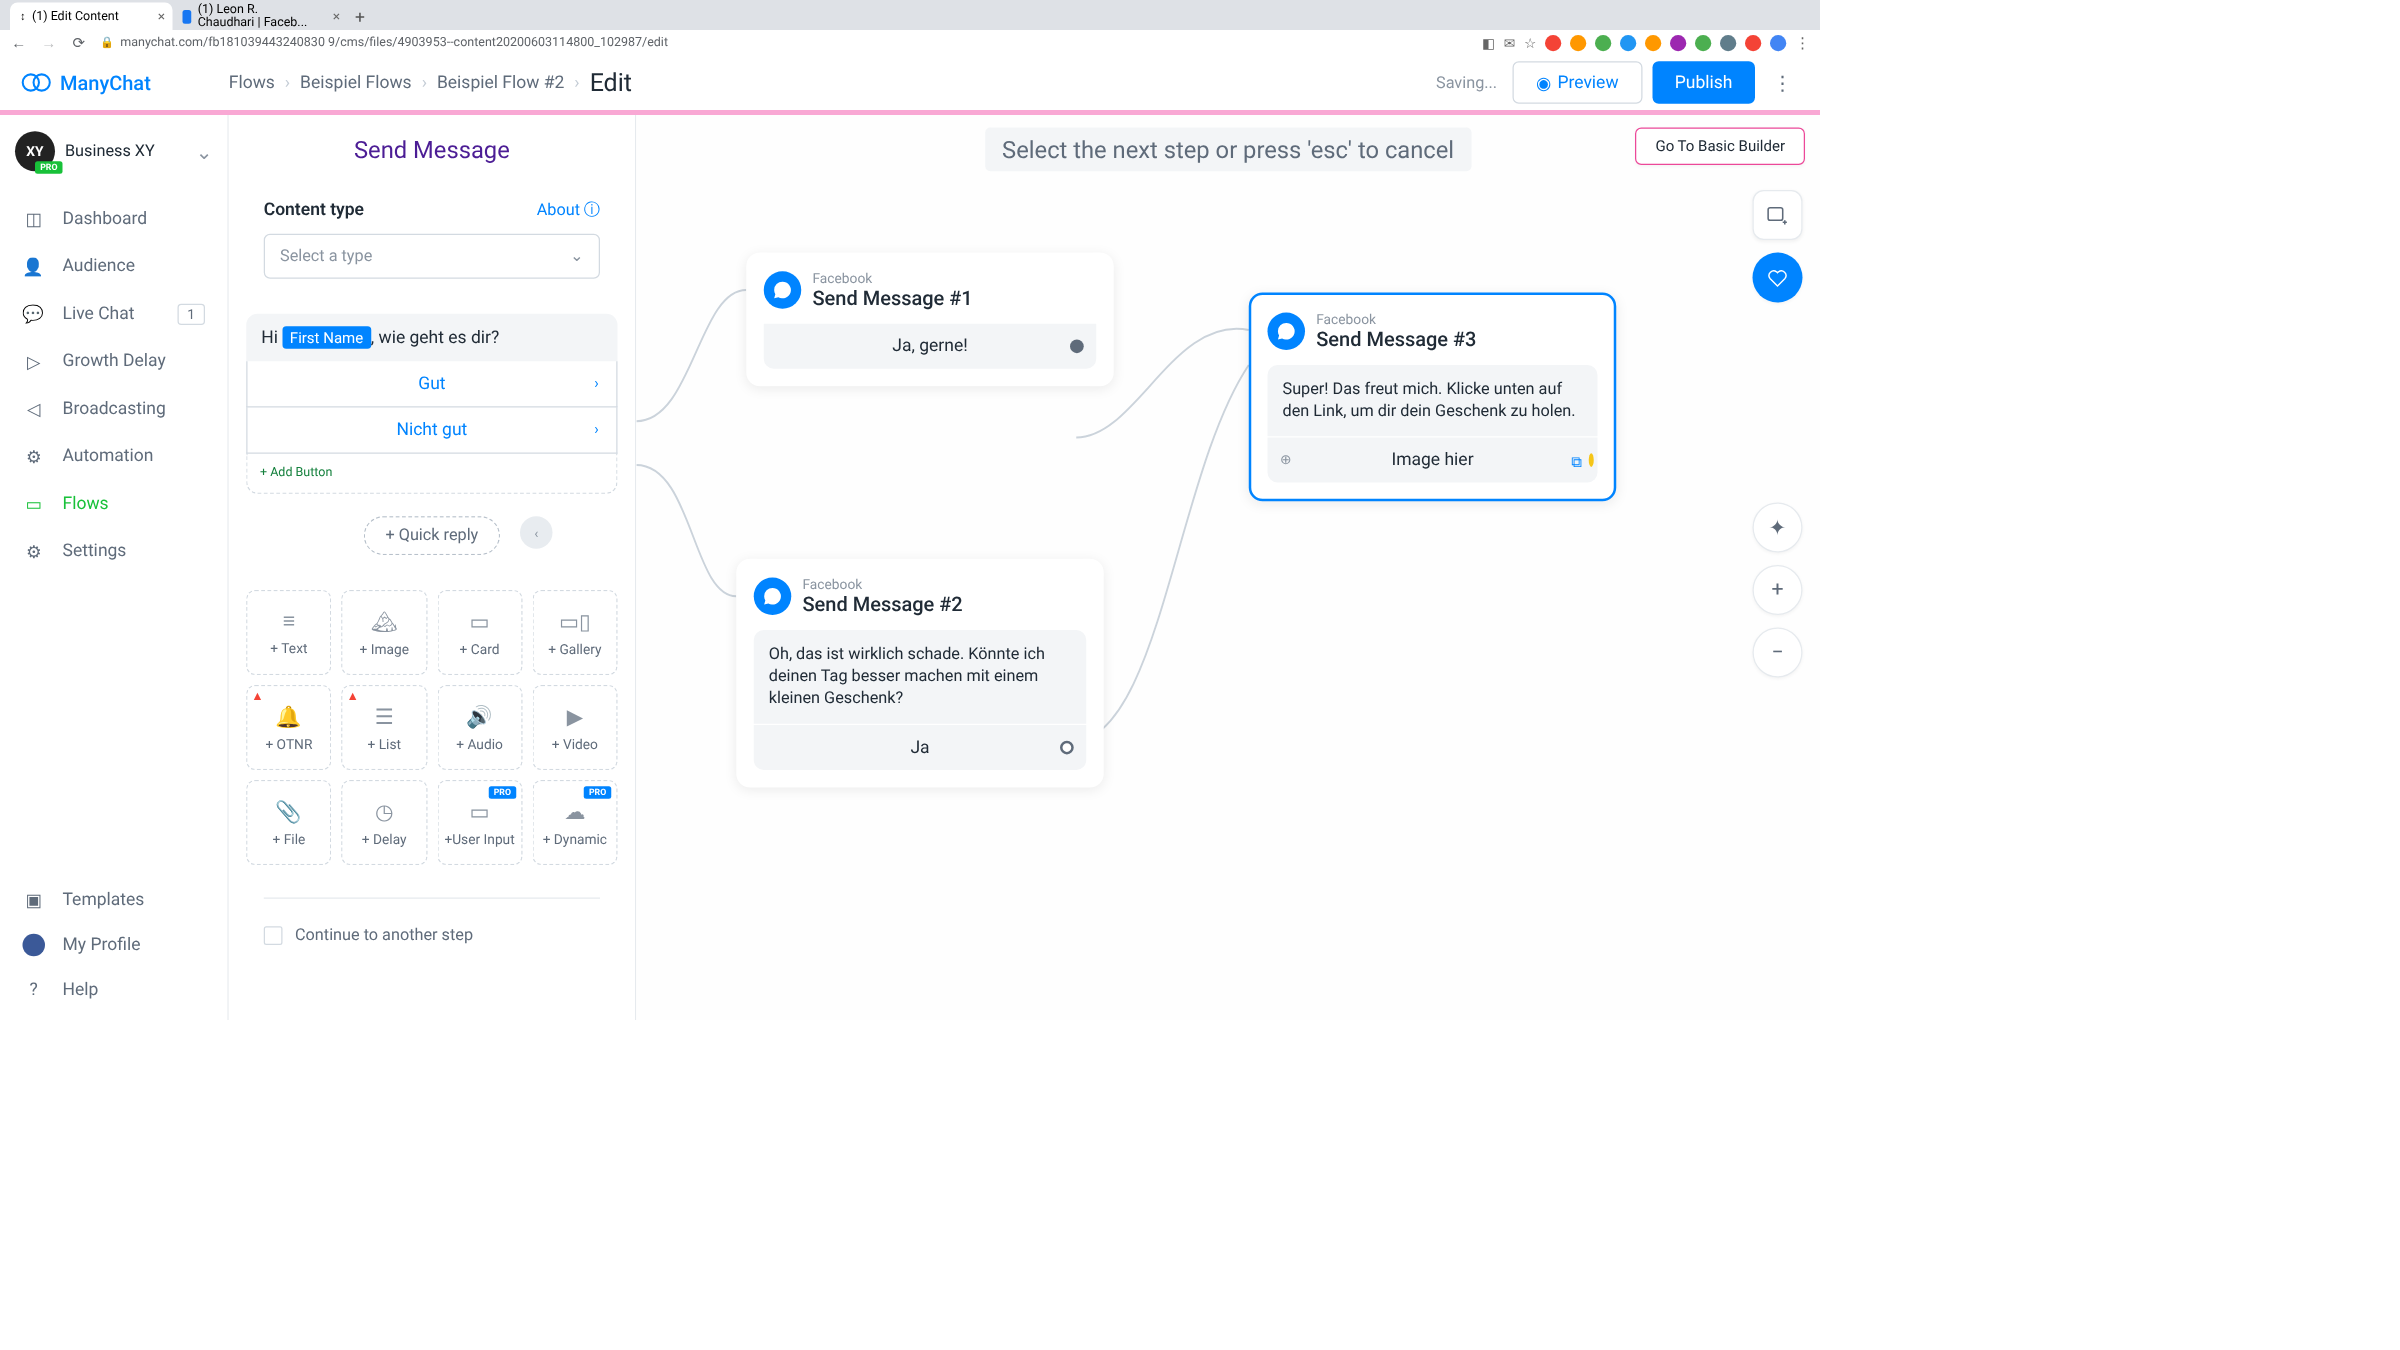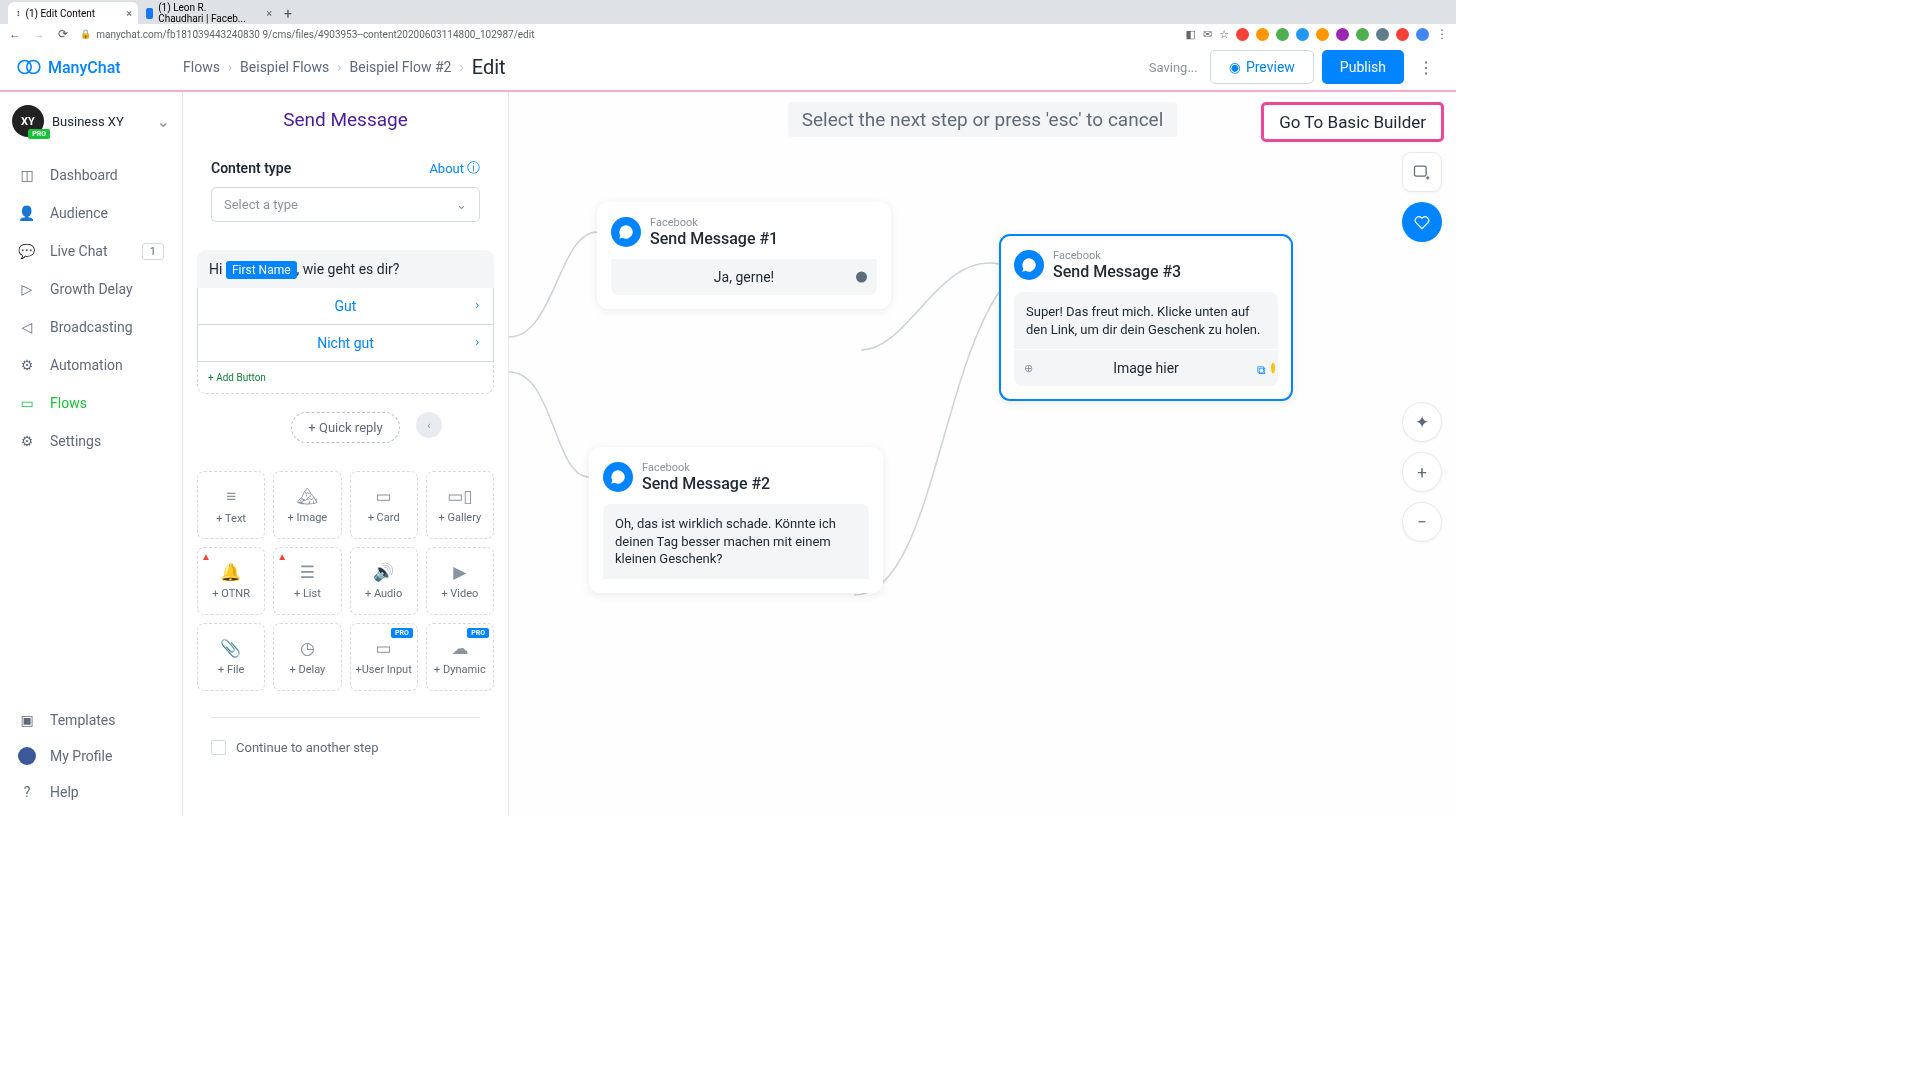--- a/index.html
+++ b/index.html
@@ -16,21 +16,21 @@
 .addr-bar { height: 20px; display: flex; align-items: center; padding: 0 8px; gap: 10px; background: #fff; }
 .nav-btn { width: 14px; height: 14px; display: flex; align-items: center; justify-content: center; color: #5f6368; font-size: 12px; }
 .addr-input { flex: 1; font-size: 10px; color: #5f6368; display: flex; align-items: center; gap: 5px; }
 .addr-lock { font-size: 9px; }
 .ext-icons { display: flex; gap: 7px; align-items: center; }
 .ext-icon { width: 13px; height: 13px; border-radius: 50%; }
 .ext-icon.c1 { background: #f44336; } .ext-icon.c2 { background: #ff9800; } .ext-icon.c3 { background: #4caf50; }
 .ext-icon.c4 { background: #2196f3; } .ext-icon.c5 { background: #9c27b0; } .ext-icon.c6 { background: #607d8b; }
 
 
-.app-header { height: 48px; border-bottom: 2px solid #f9a8d4; display: flex; align-items: center; padding: 0 16px; }
+.app-header { height: 48px; border-bottom: 4px solid #f9a8d4; display: flex; align-items: center; padding: 0 16px; }
 .logo-wrap { width: 167px; display: flex; align-items: center; gap: 6px; }
 .logo-svg { width: 26px; height: 26px; }
 .logo-text { color: #0084ff; font-size: 16px; font-weight: 500; }
 .breadcrumbs { display: flex; align-items: center; gap: 8px; font-size: 14px; color: #5f6b7a; }
 .bc-sep { color: #c5cdd6; }
 .bc-current { font-size: 20px; color: #202b36; font-weight: 400; }
 .header-spacer { flex: 1; }
 .saving { color: #8a94a0; font-size: 13px; margin-right: 12px; }
 .btn { height: 34px; padding: 0 18px; border-radius: 5px; font-size: 14px; display: flex; align-items: center; gap: 5px; cursor: pointer; border: none; }
 .btn-preview { background: #fff; border: 1px solid #d3dae1; color: #0084ff; }
@@ -83,21 +83,21 @@
 .cell-badge { position: absolute; top: 4px; right: 4px; background: #0084ff; color: #fff; font-size: 7px; padding: 1px 4px; border-radius: 2px; font-weight: bold; }
 .cell-warn { position: absolute; top: 3px; left: 3px; color: #f44336; font-size: 10px; }
 
 .divider { height: 1px; background: #e6eaee; margin: 8px 28px; }
 .continue-row { display: flex; align-items: center; gap: 10px; padding: 14px 28px 0; font-size: 13px; color: #5f6b7a; }
 .checkbox { width: 15px; height: 15px; border: 1px solid #d3dae1; border-radius: 2px; }
 
 
 .canvas { flex: 1; background: #fefefe; position: relative; overflow: hidden; }
 .canvas-hint { position: absolute; top: 10px; left: 50%; transform: translateX(-50%); background: #f3f5f7; padding: 6px 14px; border-radius: 4px; font-size: 19px; color: #5f6b7a; z-index: 5; }
-.basic-builder { position: absolute; top: 10px; right: 12px; background: #fff; border: 3px solid #ec4899; border-radius: 5px; padding: 7px 15px; font-size: 17px; color: #202b36; z-index: 5; box-shadow: 0 1px 3px rgba(0,0,0,0.04); }
+.basic-builder { position: absolute; top: 10px; right: 12px; background: #fff; border: 1px solid #ec4899; border-radius: 5px; padding: 7px 15px; font-size: 12px; color: #202b36; z-index: 5; box-shadow: 0 1px 3px rgba(0,0,0,0.04); }
 
 .canvas-tools { position: absolute; right: 14px; top: 60px; display: flex; flex-direction: column; gap: 10px; z-index: 5; }
 .tool-btn { width: 40px; height: 40px; border-radius: 9px; background: #fff; border: 1px solid #e6eaee; display: flex; align-items: center; justify-content: center; color: #5f6b7a; font-size: 17px; box-shadow: 0 1px 3px rgba(0,0,0,0.05); }
 .tool-btn.primary { background: #0084ff; color: #fff; border: none; }
 .tool-btn.circ { border-radius: 50%; }
 .zoom-tools { position: absolute; right: 14px; top: 310px; display: flex; flex-direction: column; gap: 10px; z-index: 5; }
 
 svg.connectors { position: absolute; top: 0; left: 0; width: 100%; height: 100%; z-index: 1; }
 
 .node { position: absolute; background: #fff; border-radius: 11px; box-shadow: 0 2px 10px rgba(0,0,0,0.08); padding: 14px; z-index: 2; }
@@ -397,20 +397,21 @@
             <svg width="16" height="16" viewBox="0 0 24 24">
               <path d="M12 2a10 10 0 00-10 10c0 1.8.5 3.5 1.4 5L2 22l5-1.4A10 10 0 1012 2z" fill="#fff"></path>
             </svg>
           </div>
         <div>
             <div class="node-type">Facebook</div>
             <div class="node-title">Send Message #2</div>
           </div>
       </div>
       <div class="node-msg">Oh, das ist wirklich schade. Könnte ich deinen Tag besser machen mit einem kleinen Geschenk?</div>
+      <div class="node-btn"><span>Ja</span><span class="node-port port-empty"></span></div>
     </div>
 
     <div class="node selected" style="left:490px;top:142px;width:294px">
       <div class="node-head">
         <div class="node-icon">
             <svg width="16" height="16" viewBox="0 0 24 24">
               <path d="M12 2a10 10 0 00-10 10c0 1.8.5 3.5 1.4 5L2 22l5-1.4A10 10 0 1012 2z" fill="#fff"></path>
             </svg>
           </div>
         <div>

